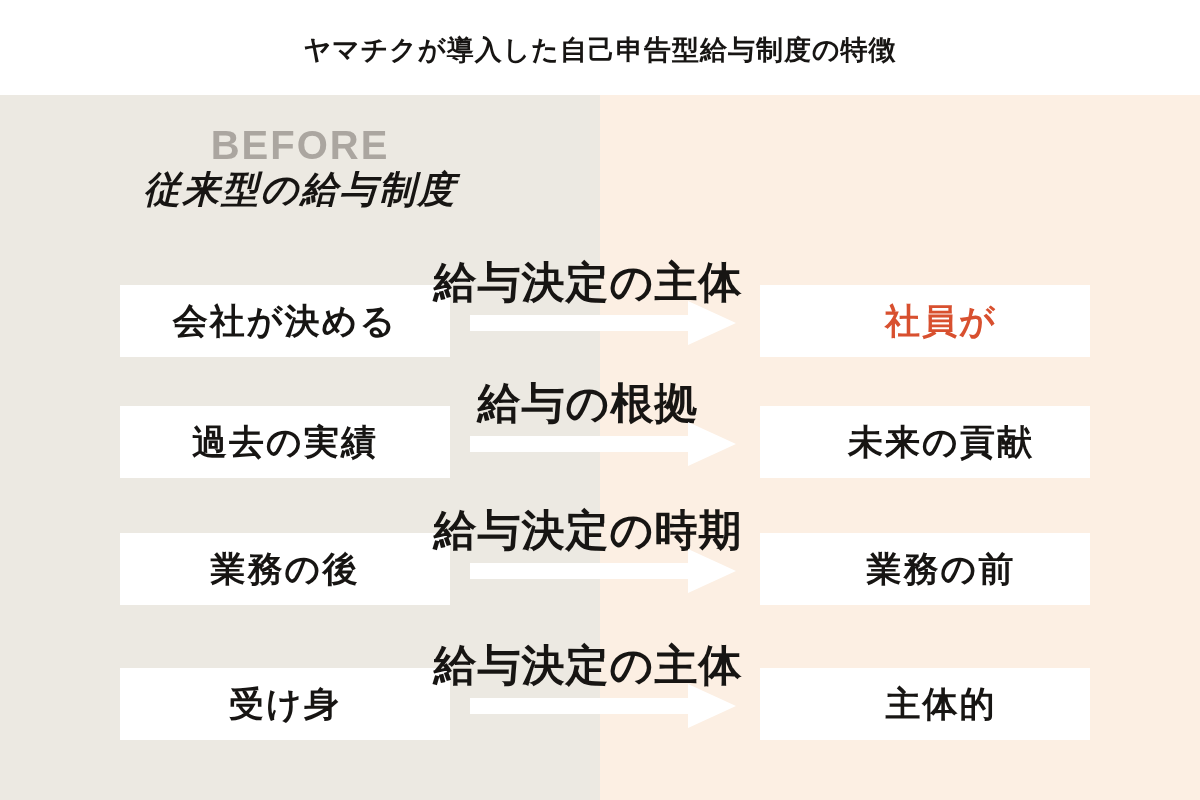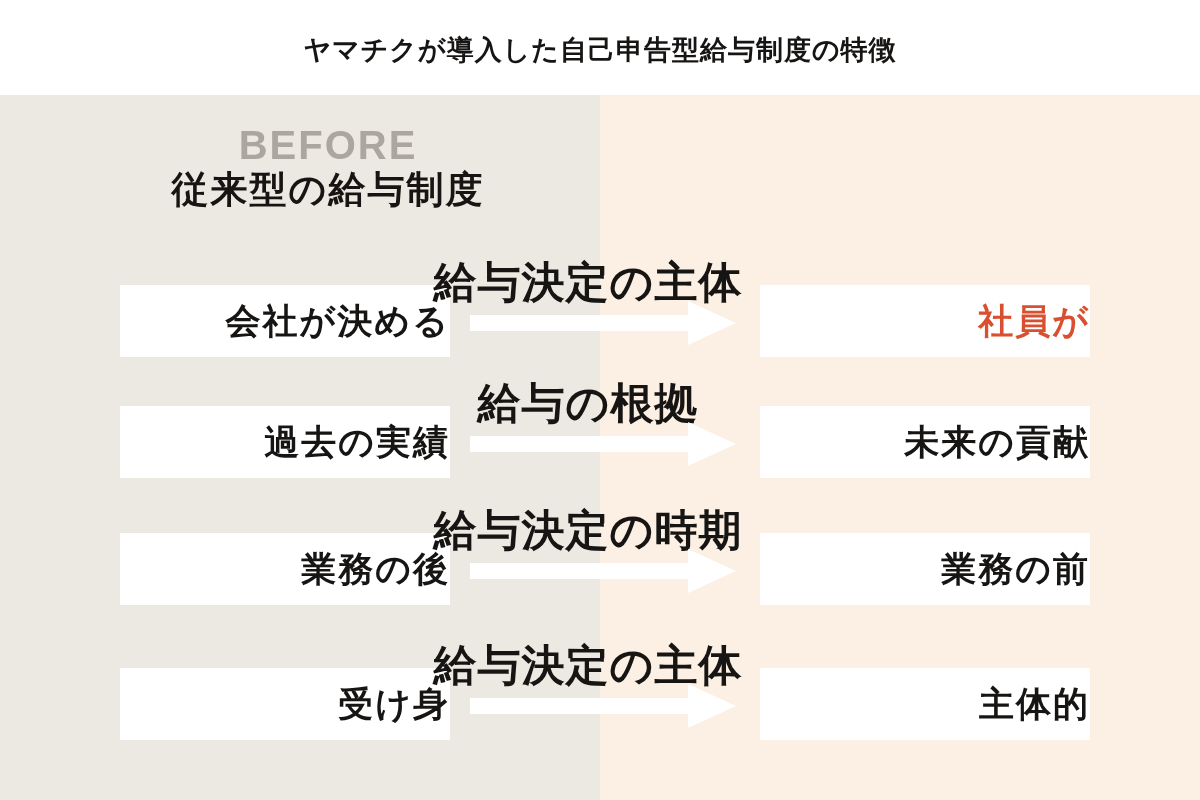--- a/index.html
+++ b/index.html
@@ -28,42 +28,43 @@
     top: 95px; height: 705px; width: 600px;
   }
   .panel.before { left: 0; background: var(--left-panel-bg, #ECE9E2); }
   .panel.after  { left: 600px; background: var(--right-panel-bg, #FCEFE3); }
 
   .col-header {
     position: absolute;
     top: 122px; width: 600px;
     text-align: center;
   }
-  .col-header.before { left: 16px; padding-left: 12px; }
+  .col-header.before { left: 0; }
   .col-header.after  { left: 600px; }
   .col-tag {
     display: block;
     font-size: 40px; font-weight: 700;
     line-height: 46px; letter-spacing: 2px;
   }
   .col-header.before .col-tag { color: var(--before-label, #ABA6A0); }
   .col-header.after  .col-tag { color: var(--accent-red, #D8502F); }
   .col-heading {
     display: block;
     font-size: 37px; font-weight: 700;
     line-height: 44px; letter-spacing: 2px;
     color: var(--text, #171513);
+    font-style: italic;
   }
 
   .row { position: absolute; left: 0; width: 1200px; height: 0; }
   .value-box {
     position: absolute;
     top: 0; height: 72px; width: 330px;
     background: var(--box-bg, #ffffff);
-    display: flex; align-items: center; justify-content: flex-end;
+    display: flex; align-items: center; justify-content: center;
     font-size: 35px; font-weight: 700; letter-spacing: 2px;
     white-space: nowrap;
   }
   .value-box.left  { left: 120px; }
   .value-box.right { left: 760px; }
   .value-box .hl { color: var(--accent-red, #D8502F); margin-left: 32px; }
 
   .arrow-label {
     position: absolute;
     top: -22px; left: 428px; width: 320px;

